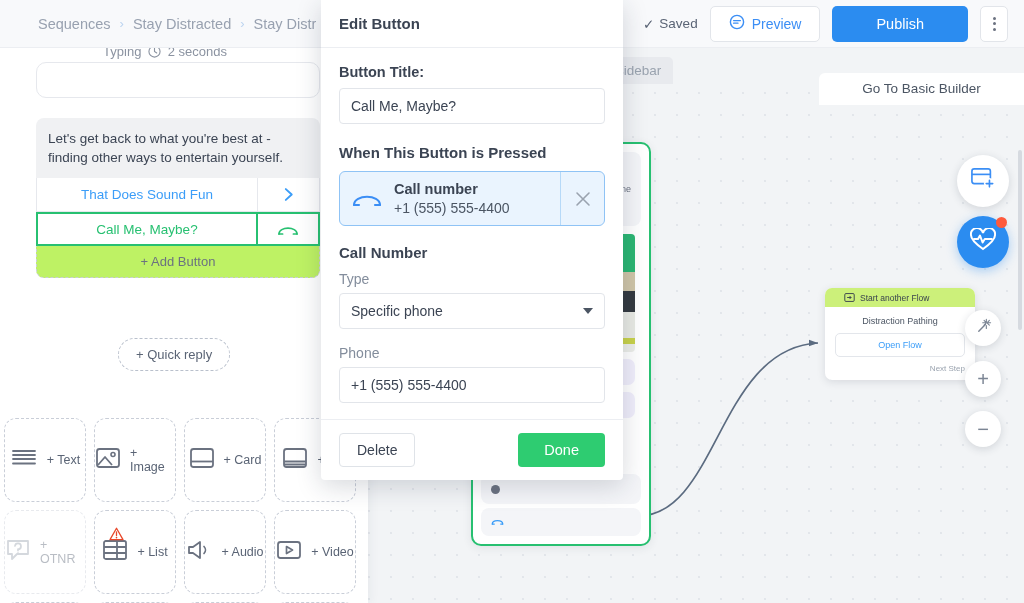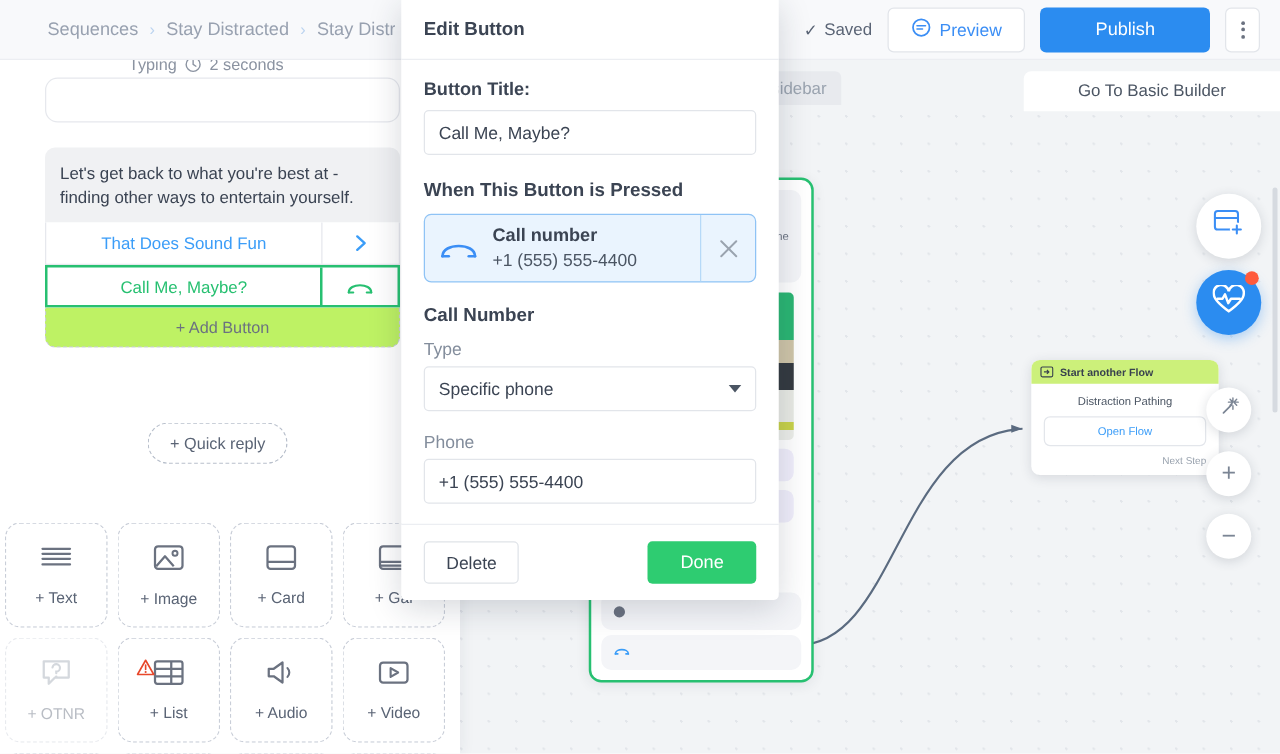--- a/index.html
+++ b/index.html
@@ -72,23 +72,23 @@
   .fc-phone{ color:#3b9df8; font-size:11px; }
 
   
   .node {
     position: absolute; left: 457px; top: 240px; width: 150px;
     background: #fff; border-radius: 7px;
     box-shadow: 0 2px 9px rgba(40,50,70,.13);
     overflow: hidden;
   }
   .node-head {
-    background: #ccf07a; padding: 4px 7px;
+    background: #ccf07a; padding: 4px 19px;
     display: flex; align-items: center; gap: 5px;
-    font-size: 8.5px; color: #39424e; font-weight: 700;
+    font-size: 8.5px; color: #39424e; font-weight: 400;
   }
   .node-head svg { display:block; }
   .node-sub { text-align:center; font-size: 9px; color:#4b5563; padding: 9px 6px 7px; }
   .node-btn {
     margin: 0 10px 7px; border: 1px solid #e3e6eb; border-radius: 5px;
     text-align: center; padding: 6px 4px; color: #3b9df8; font-size: 9px;
     background: #fff;
   }
   .node-next { text-align: right; font-size: 8px; color: #9aa3af; padding: 0 10px 7px; }
 
@@ -146,21 +146,21 @@
   .quick-reply{
     position:absolute; left:118px; top:338px;
     border:1px dashed #b9c0cc; border-radius:18px;
     padding:8px 17px; font-size:13px; color:#5a6475;
   }
 
   .tiles{ position:absolute; left:4px; top:418px; width:360px; }
   .trow{ display:flex; gap:8px; margin-bottom:8px; }
   .tile{
     width:82px; height:84px; border:1px dashed #c9ced8; border-radius:12px;
-    display:flex; flex-direction:column; align-items:center; justify-content:center; gap:9px;
+    display:flex; flex-direction:row; align-items:center; justify-content:center; gap:9px;
     position:relative; background:#fff;
   }
   .tile .tlbl{ font-size:12.5px; color:#5a6475; }
   .tile.dis{ opacity:.42; }
   .warn{ position:absolute; left:14px; top:16px; }
   .tile-stub{ height:22px; border:1px dashed #c9ced8; border-bottom:none; border-radius:12px 12px 0 0; width:82px; position:relative;}
 
   
   #topbar{
     position:absolute; left:0; top:0; right:0; height:48px; z-index: 20;
@@ -191,21 +191,21 @@
   #subbar{
     position:absolute; left:368px; top:48px; right:0; height:44px; z-index:15;
     background:#f2f4f6;
   }
   .tab-ghost{
     position:absolute; left:237px; top:9px; padding:6px 12px;
     background:#e8eaee; border-radius:5px 5px 0 0;
     font-size:13.5px; color:#9aa3af;
   }
   .tab-active{
-    position:absolute; right:0; top:9px; width:205px; text-align:center;
+    position:absolute; right:0; top:25px; width:205px; text-align:center;
     background:#fff; border-radius:6px 0 0 0; padding:8px 0 9px;
     font-size:13.5px; color:#4b5563;
   }
 
   
   #modal{
     position:absolute; left:321px; top:0; width:302px; z-index:40;
     background:#fff; border-radius:0 0 4px 4px;
     box-shadow: 0 6px 26px rgba(30,40,60,.18);
   }

